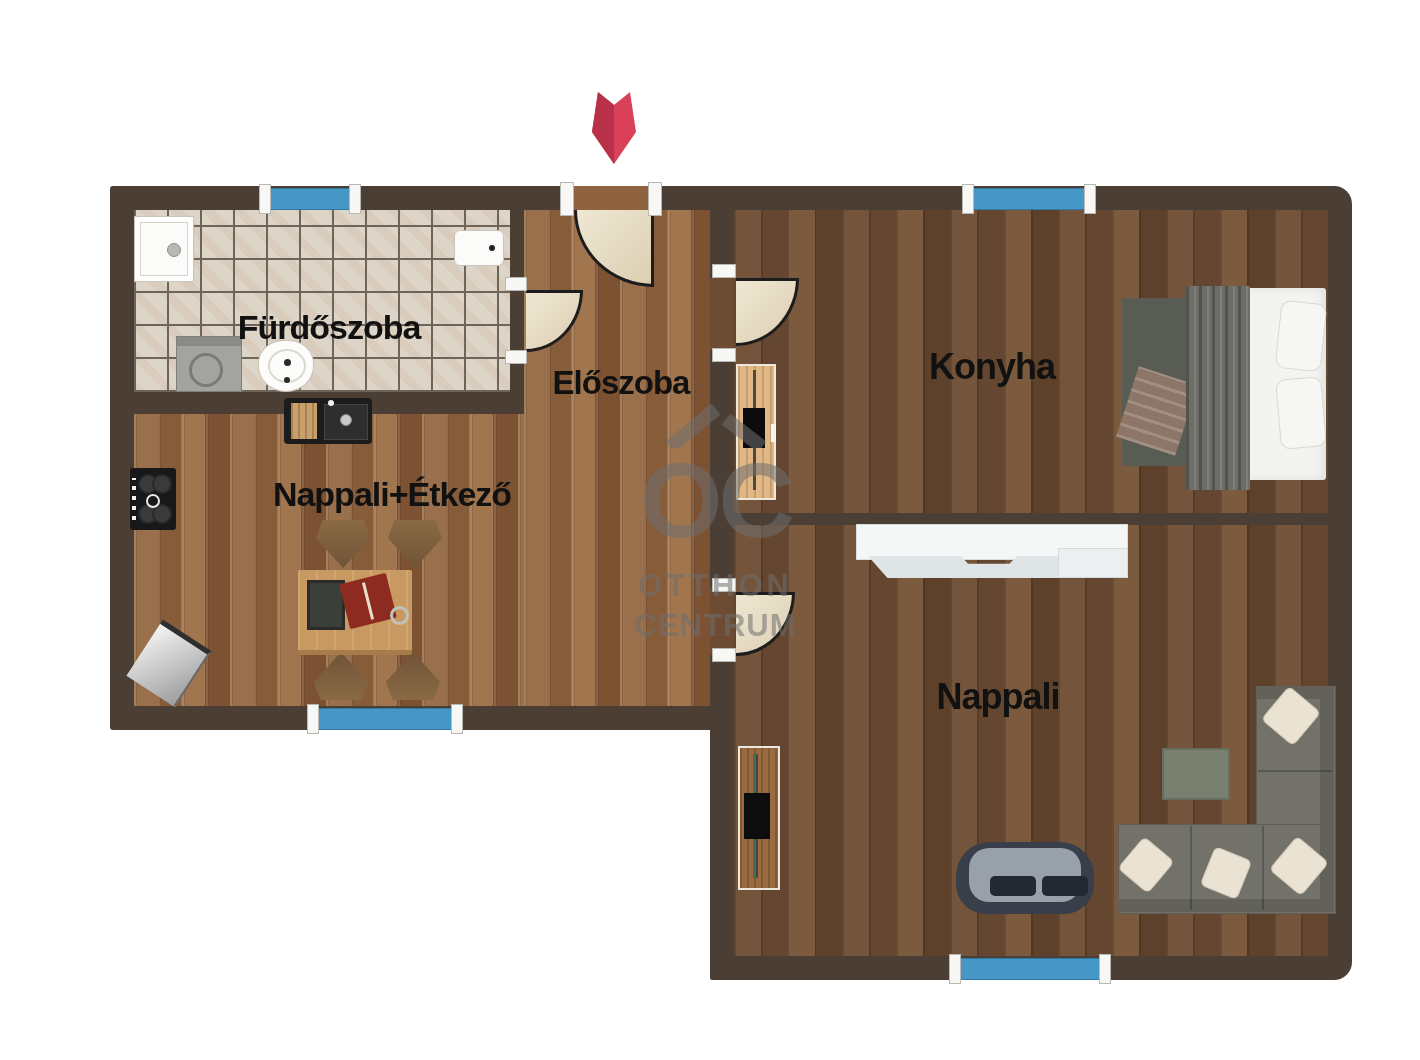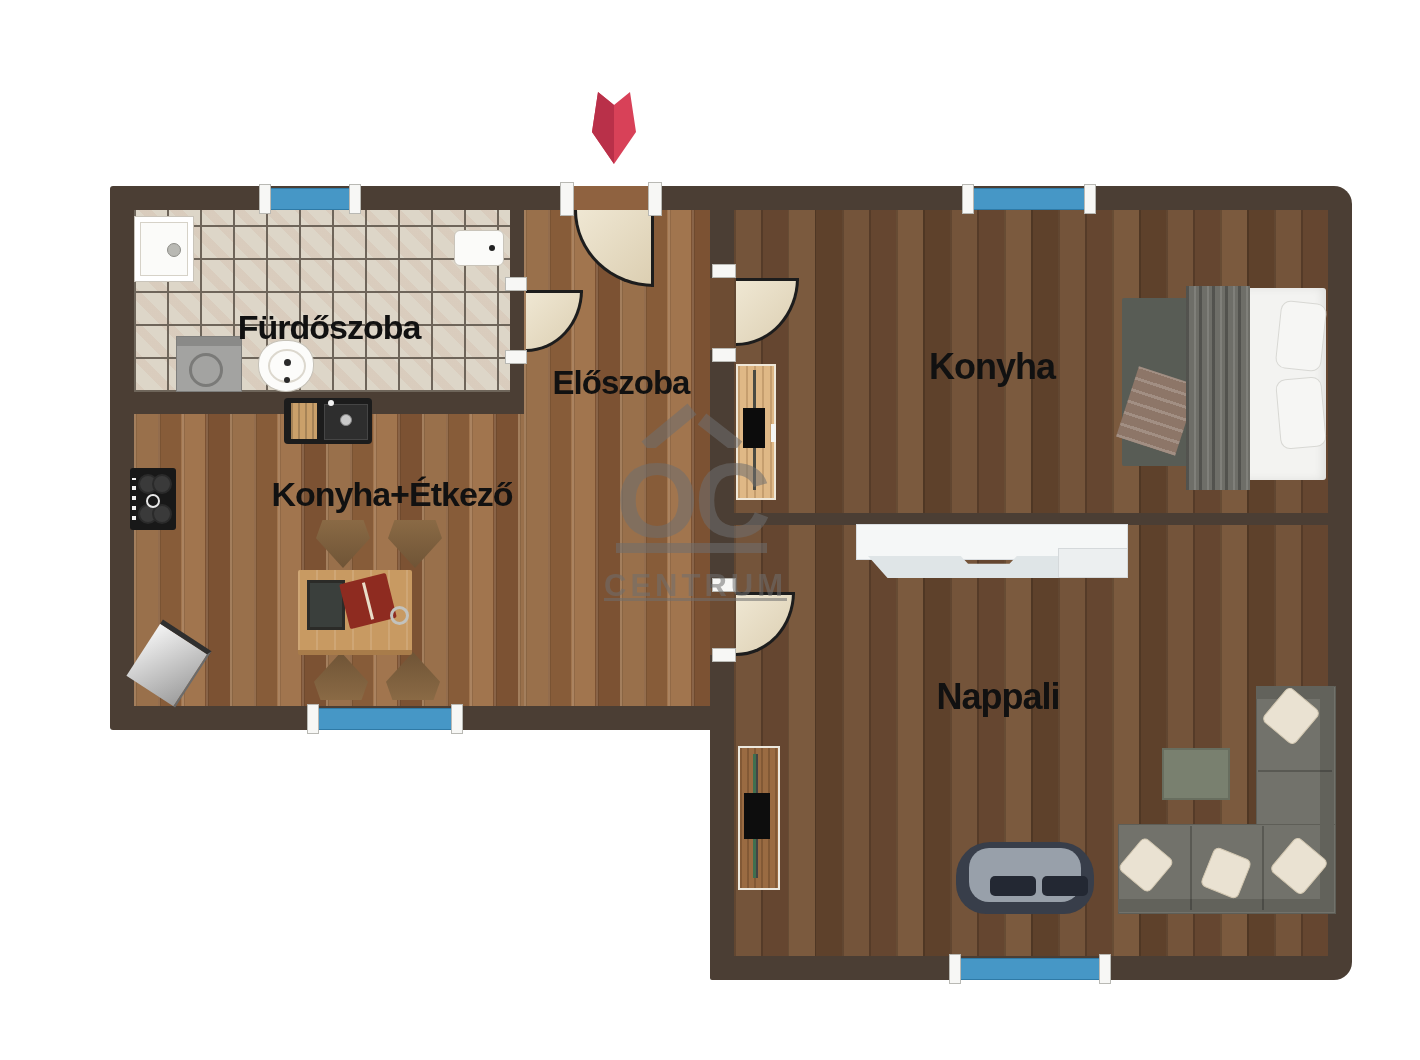--- a/index.html
+++ b/index.html
@@ -216,29 +216,30 @@
     <div class="abs" style="left:72px;top:140px;width:2px;height:84px;background:rgba(0,0,0,0.22);"></div>
     <div class="abs" style="left:144px;top:140px;width:2px;height:84px;background:rgba(0,0,0,0.22);"></div>
     <div class="abs" style="left:152px;top:8px;width:40px;height:42px;transform:rotate(40deg);background:#eae2d2;border:1px solid #d3c8b2;border-radius:6px;"></div>
     <div class="abs" style="left:8px;top:158px;width:38px;height:40px;transform:rotate(40deg);background:#eae2d2;border:1px solid #d3c8b2;border-radius:6px;"></div>
     <div class="abs" style="left:88px;top:166px;width:38px;height:40px;transform:rotate(22deg);background:#eae2d2;border:1px solid #d3c8b2;border-radius:6px;"></div>
     <div class="abs" style="left:160px;top:158px;width:40px;height:42px;transform:rotate(40deg);background:#eae2d2;border:1px solid #d3c8b2;border-radius:6px;"></div>
   </div>
 
   <div class="abs f" style="left:1162px;top:748px;width:64px;height:48px;background:#79806f;border:2px solid #686e5f;"></div>
 
-  <div class="abs wm" style="left:604px;top:402px;width:175px;text-decoration:underline;">
+  <div class="abs wm" style="left:628px;top:402px;width:175px;">
     <svg width="104" height="46" viewBox="0 0 104 46">
       <polyline points="6,45 52,7" stroke="#6f6f6f" stroke-width="14" fill="none"></polyline>
       <polyline points="62,17 98,45" stroke="#6f6f6f" stroke-width="14" fill="none"></polyline>
     </svg>
     <div class="mono">OC</div>
-    <div class="l1">CENTRUM</div>
+    <div class="l1">OTTHON</div>
+    <div class="l2">CENTRUM</div>
   </div>
 
   <div class="abs rlabel" style="left:329px;top:284px;font-size:34px;margin-top:43px;">Fürdőszoba</div>
   <div class="abs rlabel" style="left:621px;top:383px;font-size:33px;">Előszoba</div>
-  <div class="abs rlabel" style="left:392px;top:494px;font-size:34px;">Konyha+Étkező</div>
+  <div class="abs rlabel" style="left:392px;top:494px;font-size:34px;">Nappali+Étkező</div>
   <div class="abs rlabel" style="left:992px;top:367px;font-size:36px;">Konyha</div>
   <div class="abs rlabel" style="left:998px;top:697px;font-size:36px;">Nappali</div>
 
 
 </div>
 
 </body></html>

